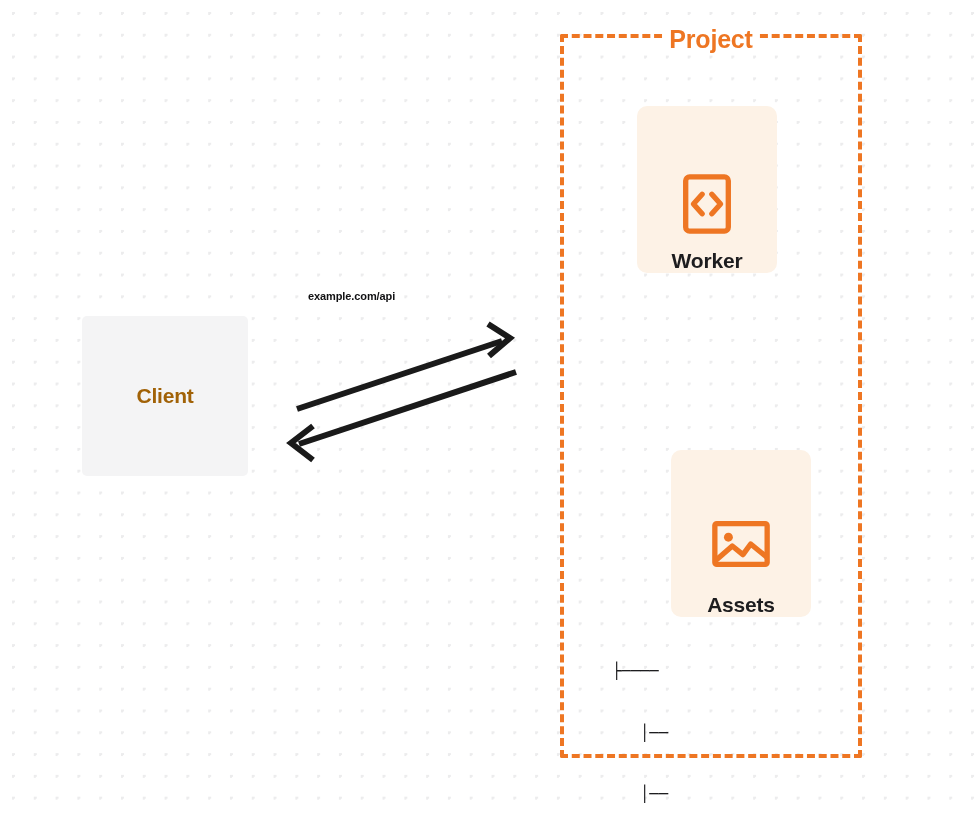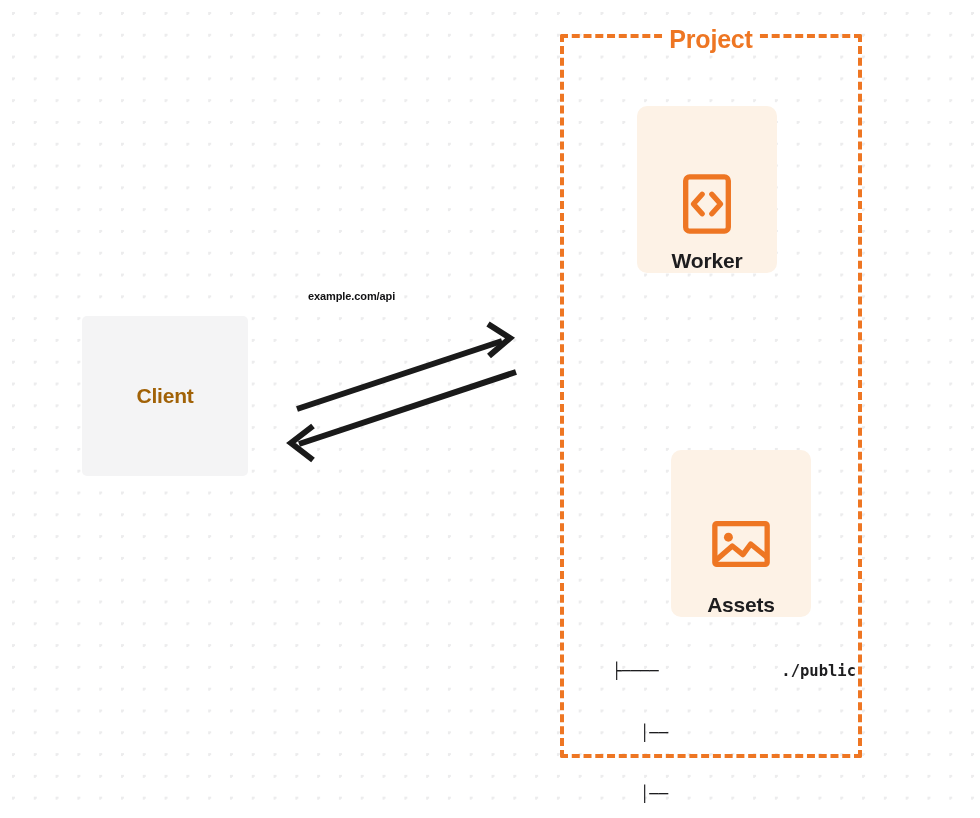--- a/index.html
+++ b/index.html
@@ -190,21 +190,20 @@
         <rect x="5" y="11" width="54" height="42" rx="2" ry="2" fill="none" stroke="#ee7623" stroke-width="5.5"></rect>
         <circle cx="19" cy="25" r="4.6" fill="#ee7623"></circle>
         <polyline points="7,48 23,34 34,43 42,32 58,45" fill="none" stroke="#ee7623" stroke-width="5.5" stroke-linecap="round" stroke-linejoin="round"></polyline>
       </svg>
       <span class="svc-label">Assets</span>
     </div>
 
     <div id="file-tree">
       <div class="tree-row">
         <span class="tree-branch">├────</span>
-        <span class="tree-name">./public</span>
       </div>
       <div class="tree-row">
         <span class="tree-branch">   │──</span>
       </div>
       <div class="tree-row">
         <span class="tree-branch">   │──</span>
       </div>
       
     </div>
 

